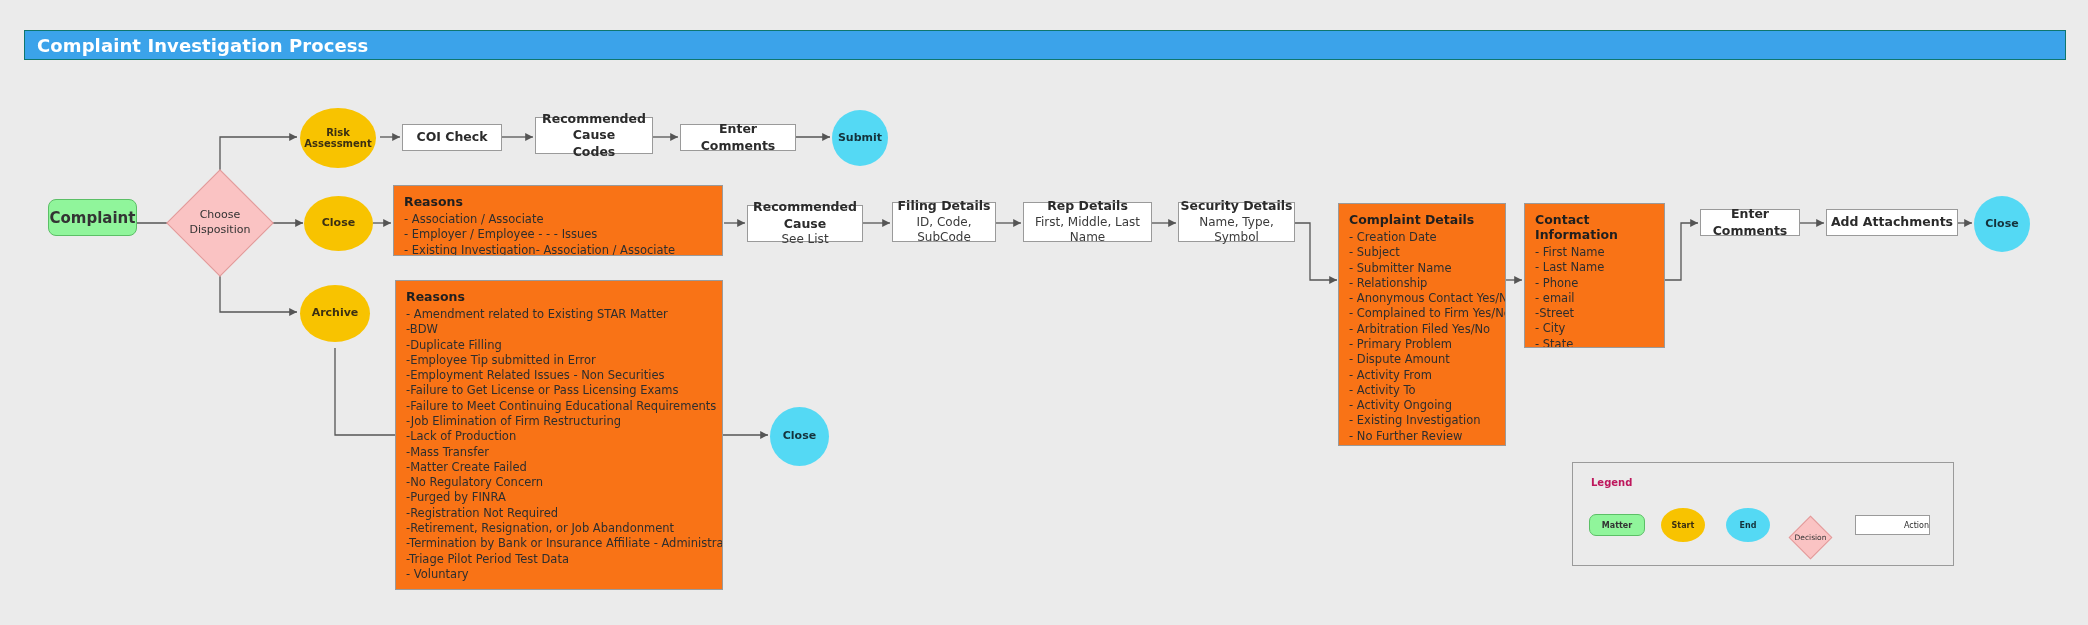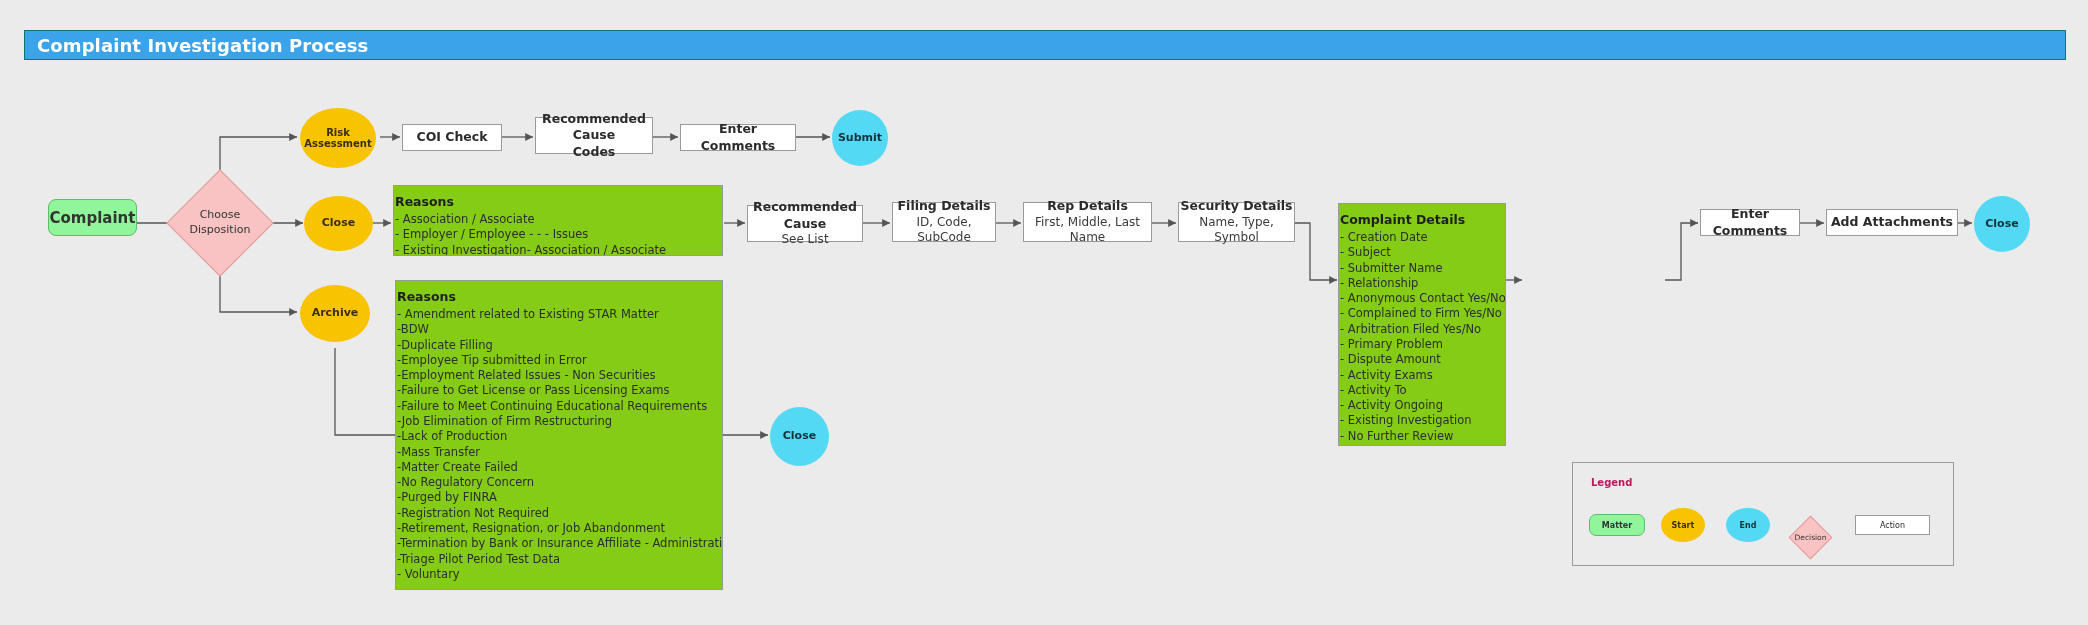--- a/index.html
+++ b/index.html
@@ -55,22 +55,22 @@
     background:#ffffff;border:1px solid #9a9a9a;
     flex-direction:column;
     font-size:12px;color:#2b2b2b;line-height:1.3;
   }
   .action .a-title{font-weight:bold;font-size:12.5px;}
   .action .a-sub{font-weight:normal;font-size:12px;color:#3a3a3a;}
 
   
   .panel{
     position:absolute;box-sizing:border-box;
-    background:#84cc16;border:1px solid #9a9a9a;
-    padding:8px 1px;overflow:hidden;
+    background:#f97316;border:1px solid #9a9a9a;
+    padding:8px 10px;overflow:hidden;
   }
   .panel .p-title{font-size:12.5px;font-weight:bold;color:#1f1f1f;margin-bottom:3px;}
   .panel ul{list-style:none;margin:0;padding:0;}
   .panel li{font-size:11.5px;color:#2e2e2e;line-height:1.33;white-space:nowrap;}
 
   
   .legend-box{
     position:absolute;box-sizing:border-box;
     border:1px solid #9a9a9a;background:#ebebeb;
   }
@@ -246,29 +246,42 @@
     <ul>
       <li>- Creation Date</li>
       <li>- Subject</li>
       <li>- Submitter Name</li>
       <li>- Relationship</li>
       <li>- Anonymous Contact Yes/No</li>
       <li>- Complained to Firm Yes/No</li>
       <li>- Arbitration Filed Yes/No</li>
       <li>- Primary Problem</li>
       <li>- Dispute Amount</li>
-      <li>- Activity Exams</li>
+      <li>- Activity From</li>
       <li>- Activity To</li>
       <li>- Activity Ongoing</li>
       <li>- Existing Investigation</li>
       <li>- No Further Review</li>
       <li>- No Further Review</li>
     </ul>
   </div>
 
+  <div class="panel" style="left:1524px;top:203px;width:141px;height:145px;">
+    <div class="p-title">Contact Information</div>
+    <ul>
+      <li>- First Name</li>
+      <li>- Last Name</li>
+      <li>- Phone</li>
+      <li>- email</li>
+      <li>-Street</li>
+      <li>- City</li>
+      <li>- State</li>
+
+    </ul>
+  </div>
 
   <div class="node action" style="left:1700px;top:209px;width:100px;height:27px;">
     <span class="a-title">Enter Comments</span>
   </div>
 
   <div class="node action" style="left:1826px;top:209px;width:132px;height:27px;justify-content:center;">
     <span class="a-title">Add Attachments</span>
   </div>
 
   <div class="node circle-end" style="left:1974px;top:196px;width:56px;height:56px;">
@@ -290,18 +303,18 @@
       <span>End</span>
     </div>
 
     <div class="lg-diamond-wrap" style="left:222px;top:59px;width:31px;height:31px;">
       <div class="lg-diamond"></div>
       <div class="lg-diamond-label">
         <span>Decision</span>
       </div>
     </div>
 
-    <div class="lg lg-action" style="left:282px;top:52px;width:75px;height:20px;">
+    <div class="lg lg-action" style="left:282px;top:52px;width:75px;height:20px;justify-content:flex-end;">
       <span>Action</span>
     </div>
   </div>
 
 </div>
 
 </body></html>

